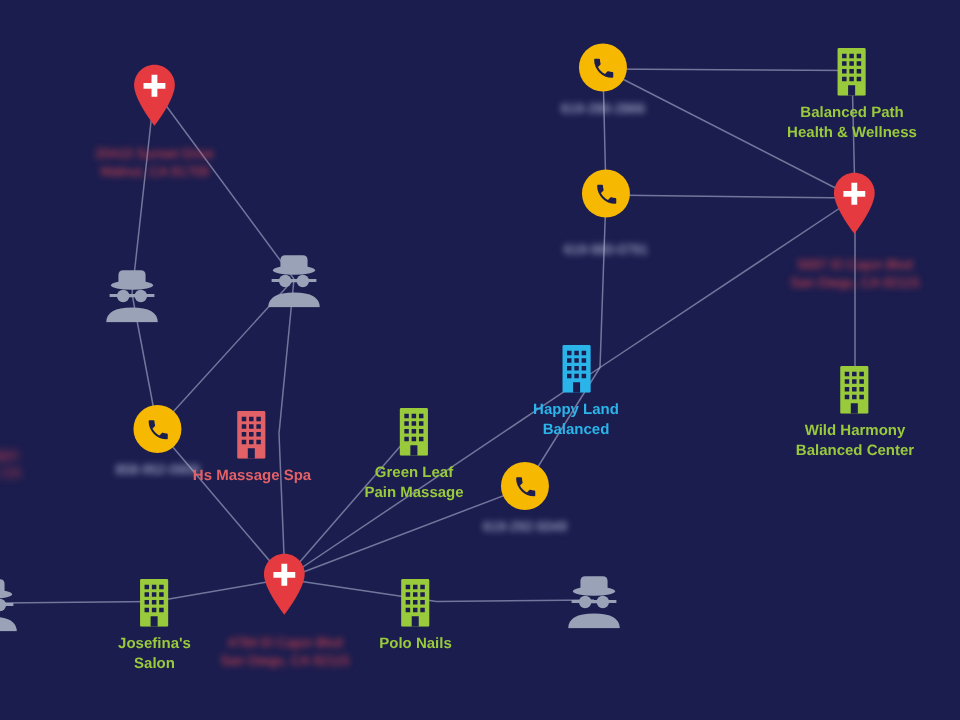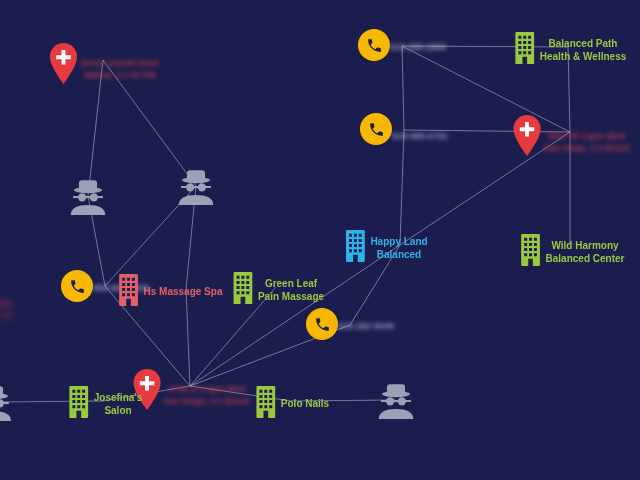--- a/index.html
+++ b/index.html
@@ -4,21 +4,21 @@
 <style>
   html,body{margin:0;padding:0;background:#0e1033;}
   .canvas{
     position:relative;width:640px;height:480px;overflow:hidden;
     background:#1b1d4e;
     font-family:"Liberation Sans",sans-serif;
   }
   .edges{position:absolute;left:0;top:0;z-index:1;}
   .node{
     position:absolute;z-index:2;
-    display:flex;flex-direction:row;align-items:center;
+    display:flex;flex-direction:column;align-items:center;
     transform:translateX(-50%);
   }
   .label{margin-top:5px;text-align:center;font-size:10px;line-height:1.3;font-weight:700;}
   .label div{white-space:nowrap;}
   .label.green{color:#99ca3c;}
   .label.blue{color:#2ab4e9;}
   .label.salmon{color:#e26167;}
   .label.address{color:#e0444c;font-size:9px;font-weight:400;margin-top:12px;}
   .label.phone-num{color:#c3c8e4;font-size:9px;font-weight:400;margin-top:6px;}
   .blur{filter:blur(2.3px);}
@@ -189,21 +189,21 @@
   <div class="node" style="left:384px;top:228px">
     <svg class="icon bldg blue" viewBox="0 0 32 36" width="30" height="34">
         <use href="#sym-bldg"></use>
       </svg>
     <div class="label blue">
       <div>Happy Land</div>
       <div>Balanced</div>
     </div>
   </div>
 
-  <div class="node" style="left:570px;top:232px">
+  <div class="node" style="left:570px;top:242px">
     <svg class="icon bldg green" viewBox="0 0 32 36" width="30" height="34">
         <use href="#sym-bldg"></use>
       </svg>
     <div class="label green">
       <div>Wild Harmony</div>
       <div>Balanced Center</div>
     </div>
   </div>
 
   <div class="node" style="left:350px;top:308px">
@@ -230,21 +230,21 @@
   <div class="node" style="left:103px;top:384px">
     <svg class="icon bldg green" viewBox="0 0 32 36" width="30" height="34">
         <use href="#sym-bldg"></use>
       </svg>
     <div class="label green">
       <div>Josefina's</div>
       <div>Salon</div>
     </div>
   </div>
 
-  <div class="node" style="left:290px;top:384px">
+  <div class="node" style="left:277px;top:384px">
     <svg class="icon bldg green" viewBox="0 0 32 36" width="30" height="34">
         <use href="#sym-bldg"></use>
       </svg>
     <div class="label green">
       <div>Polo Nails</div>
     </div>
   </div>
 
   <div class="node" style="left:-6px;top:383px">
     <svg class="icon spy" viewBox="0 0 48 42" width="44" height="38">

